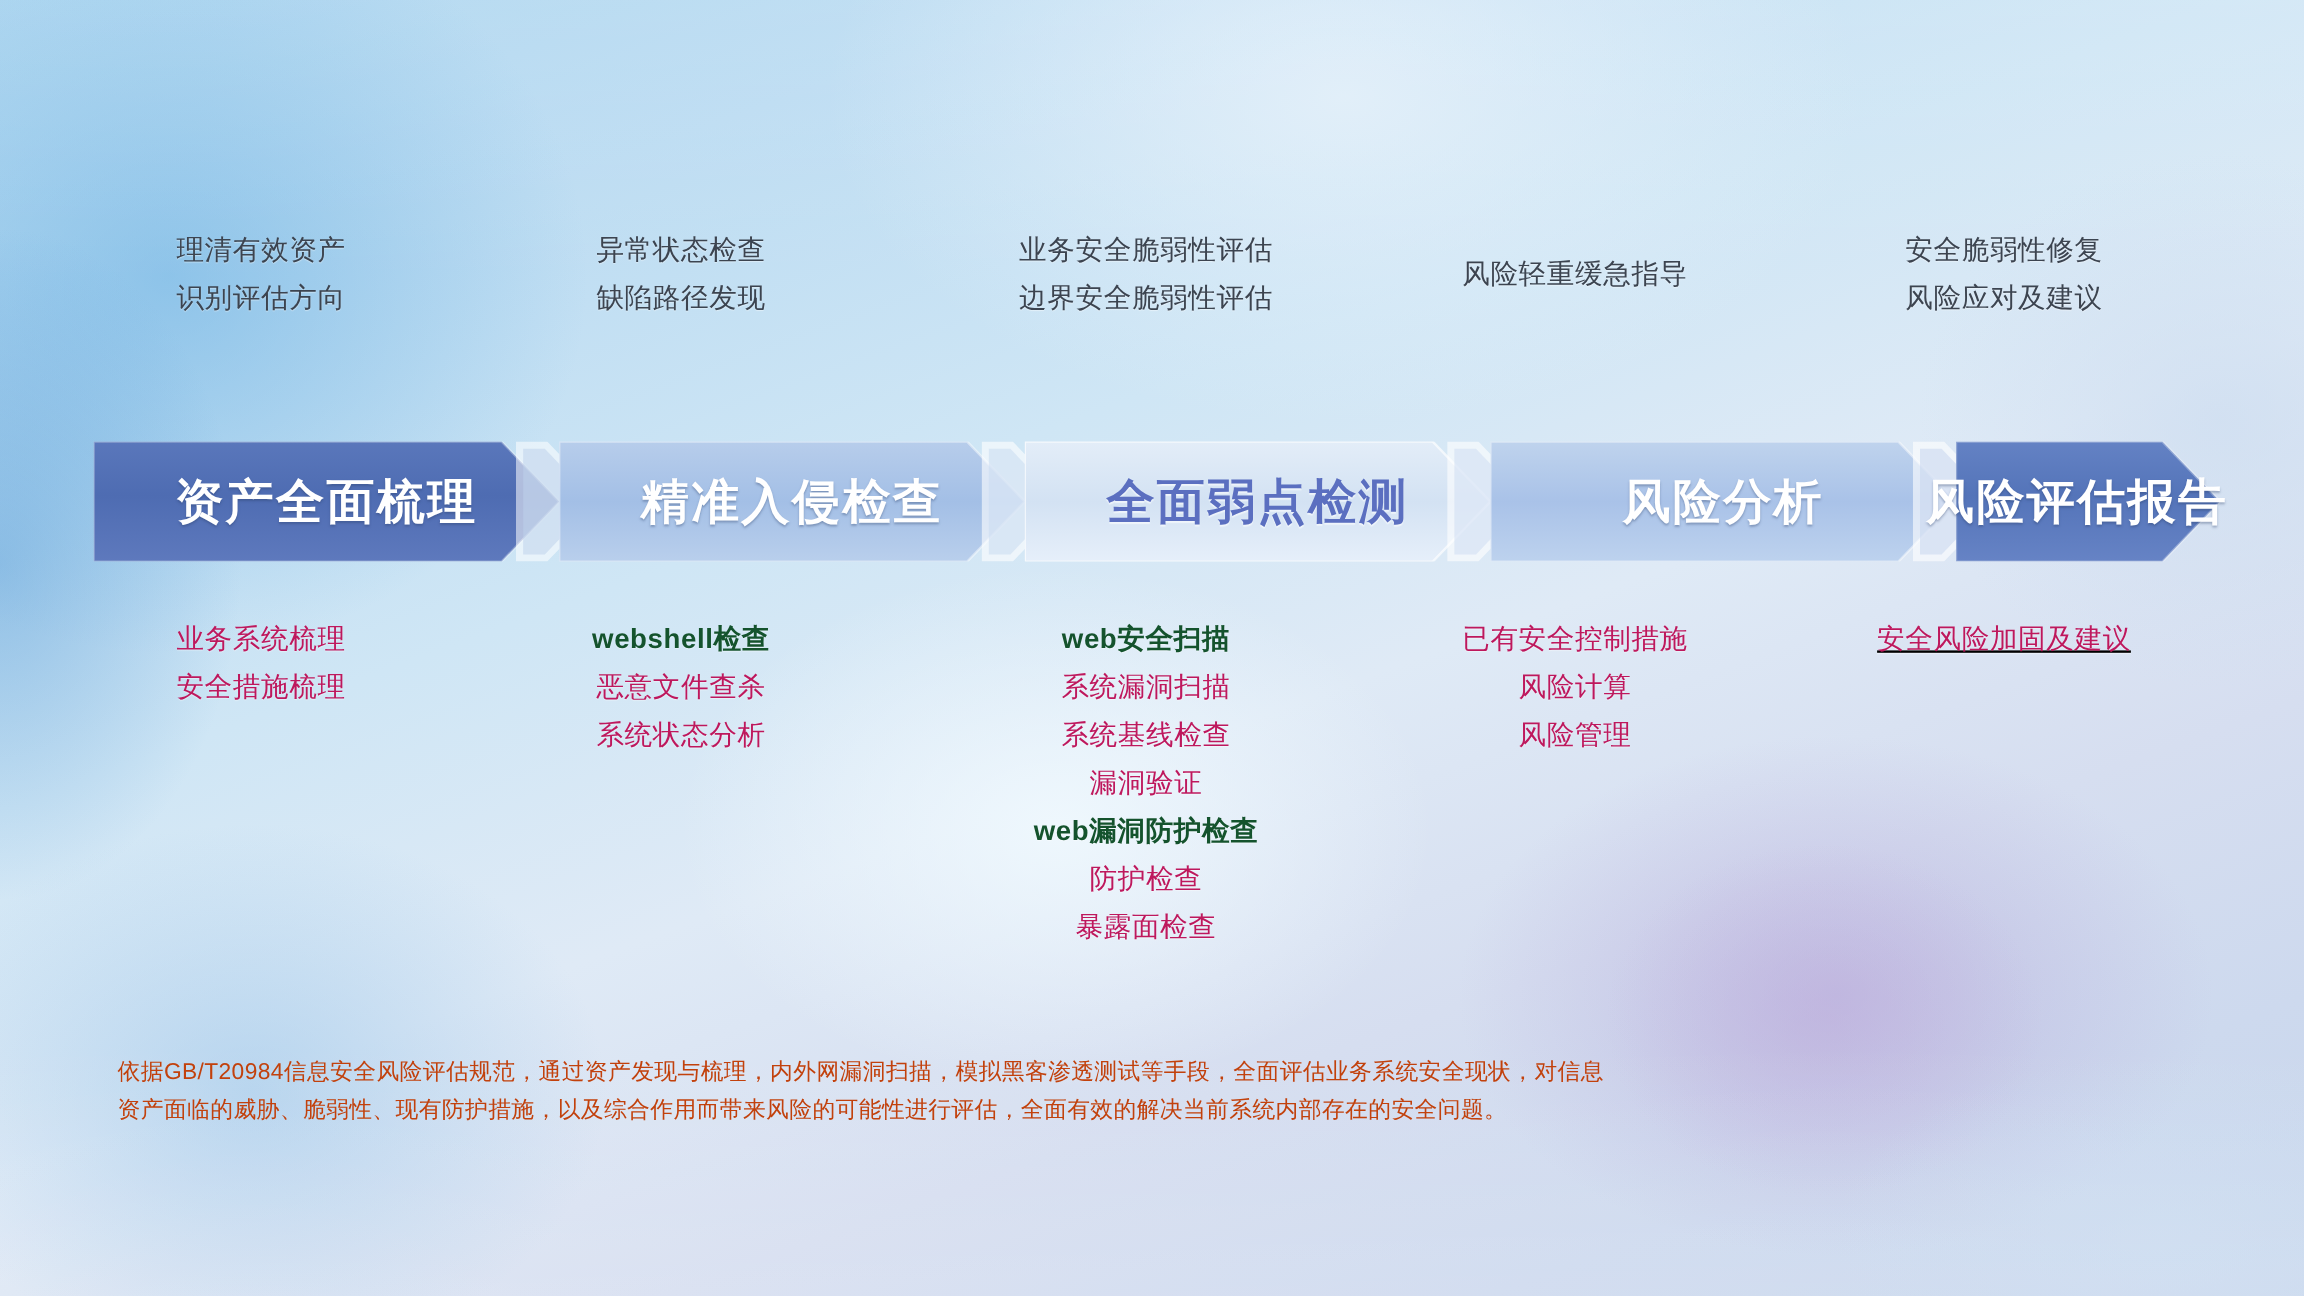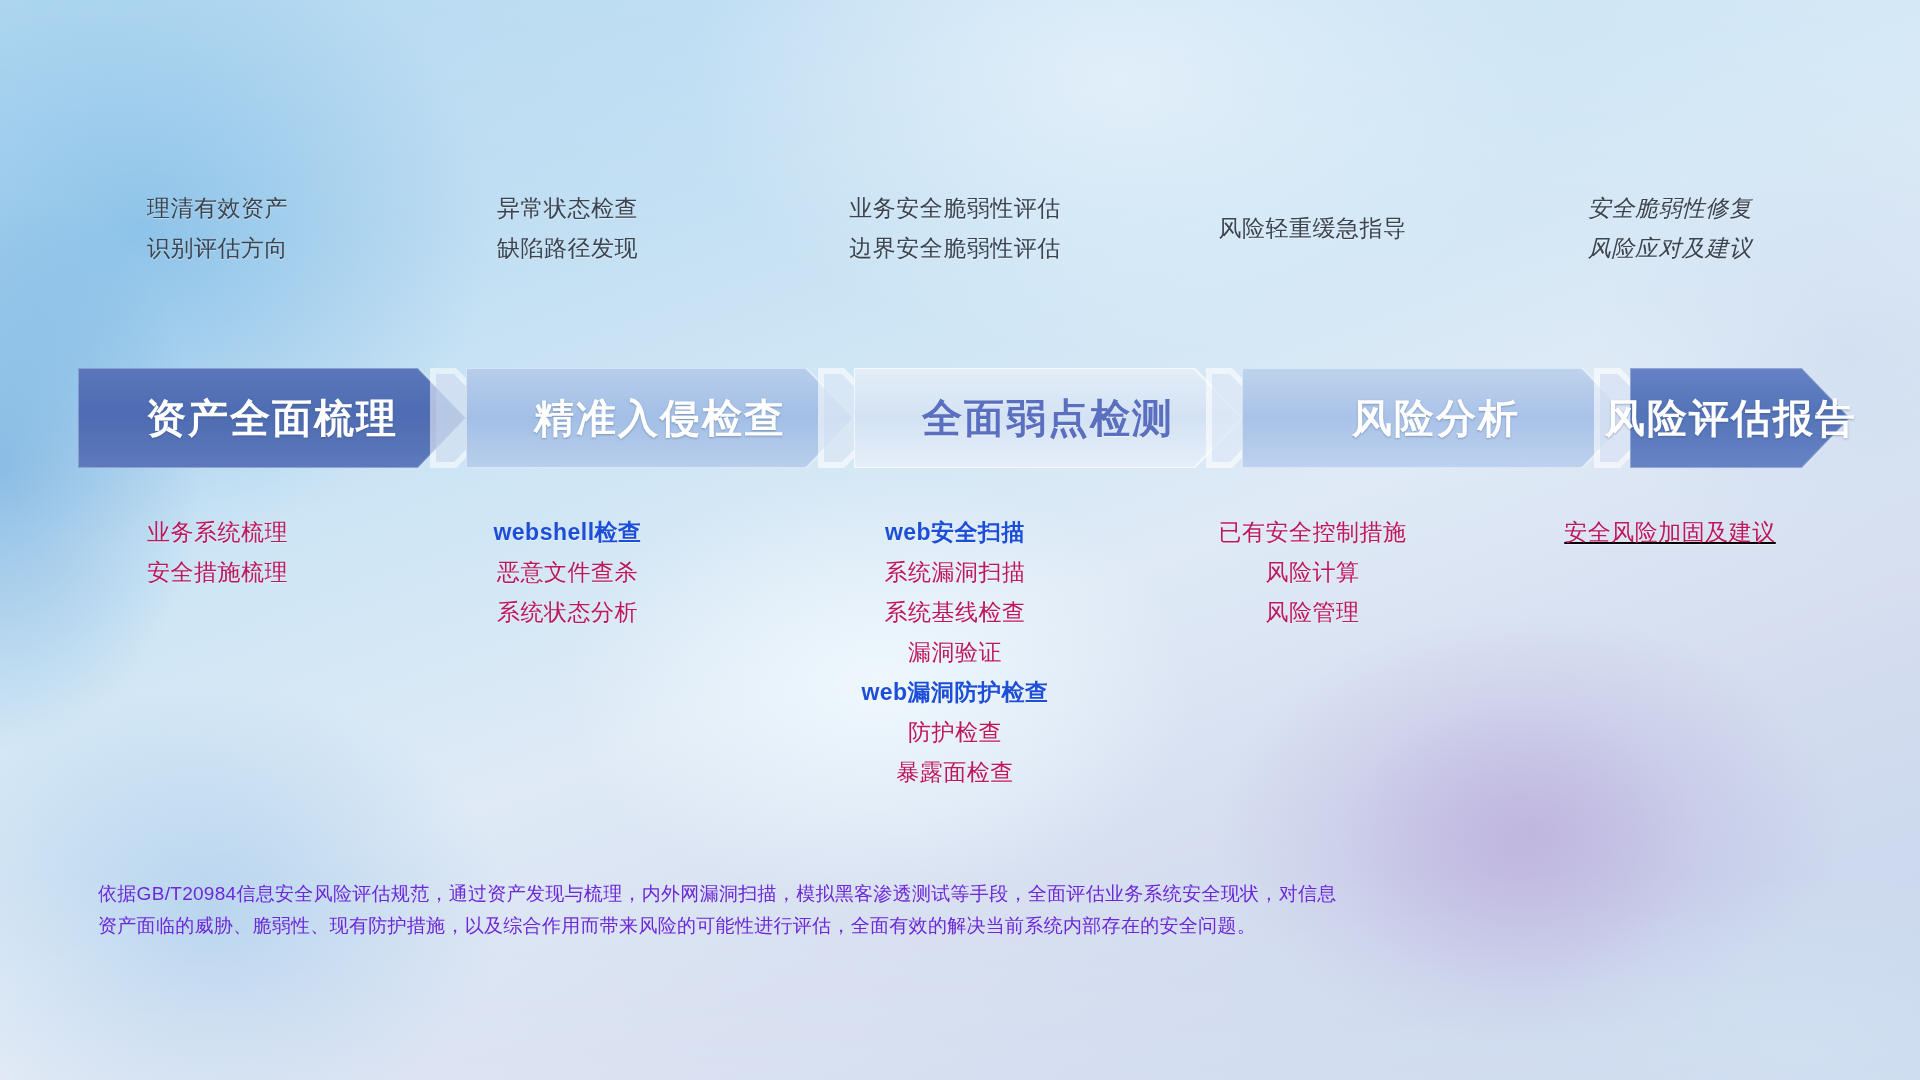--- a/index.html
+++ b/index.html
@@ -68,21 +68,21 @@
 
   .top-label, .bot-label {
     color:#3c4450;
     font-size:23px;
     line-height:40px;
     white-space:nowrap;
     letter-spacing:.5px;
     text-shadow:0 1px 1px rgba(255,255,255,.45);
   }
   .bot-label { color:#be185d; }
-  .bot-label.bold { font-weight:bold; color:#1d4ed8; }
+  .bot-label.bold { font-weight:bold; color:#14532d; }
 
   
   #band { position:absolute; left:78px; top:368px; width:1772px; height:100px; }
   .chev {
     position:absolute; top:0; height:100px;
     display:flex; align-items:center; justify-content:center;
   }
   .chev .lbl{
     position:relative;
     font-size:40px; font-weight:bold; letter-spacing:2px;
@@ -90,21 +90,21 @@
   }
 
   .sh { position:absolute; inset:0; }
 
   .chev-text-white{ color:#ffffff; text-shadow:0 1px 2px rgba(40,60,100,.35); }
   .chev-text-blue { color:#5b6fc0; text-shadow:0 1px 1px rgba(255,255,255,.6); }
 
   
   #footer{
     position:absolute; left:98px; top:878px; width:1560px;
-    color:#6d28d9;
+    color:#c2410c;
     font-size:19px;
     line-height:32px;
     letter-spacing:.3px;
   }
   #footer p{ margin:0; }
 </style>
 </head>
 <body>
 
 <div id="bg">
@@ -135,21 +135,21 @@
 
   <div class="col" style="left:790px; top:188px; width:330px;">
     <div class="top-label">业务安全脆弱性评估</div>
     <div class="top-label">边界安全脆弱性评估</div>
   </div>
 
   <div class="col" style="left:1160px; top:208px; width:305px;">
     <div class="top-label">风险轻重缓急指导</div>
   </div>
 
-  <div class="col" style="left:1500px; top:188px; width:340px;font-style:italic;">
+  <div class="col" style="left:1500px; top:188px; width:340px;">
     <div class="top-label">安全脆弱性修复</div>
     <div class="top-label">风险应对及建议</div>
   </div>
 
   <div id="band">
 
     <div class="chev" style="left:0px; width:388px;">
       <svg class="sh" viewBox="0 0 388 100" preserveAspectRatio="none">
         <defs>
           <linearGradient id="gdark1" x1="0" y1="0" x2="0" y2="1">

